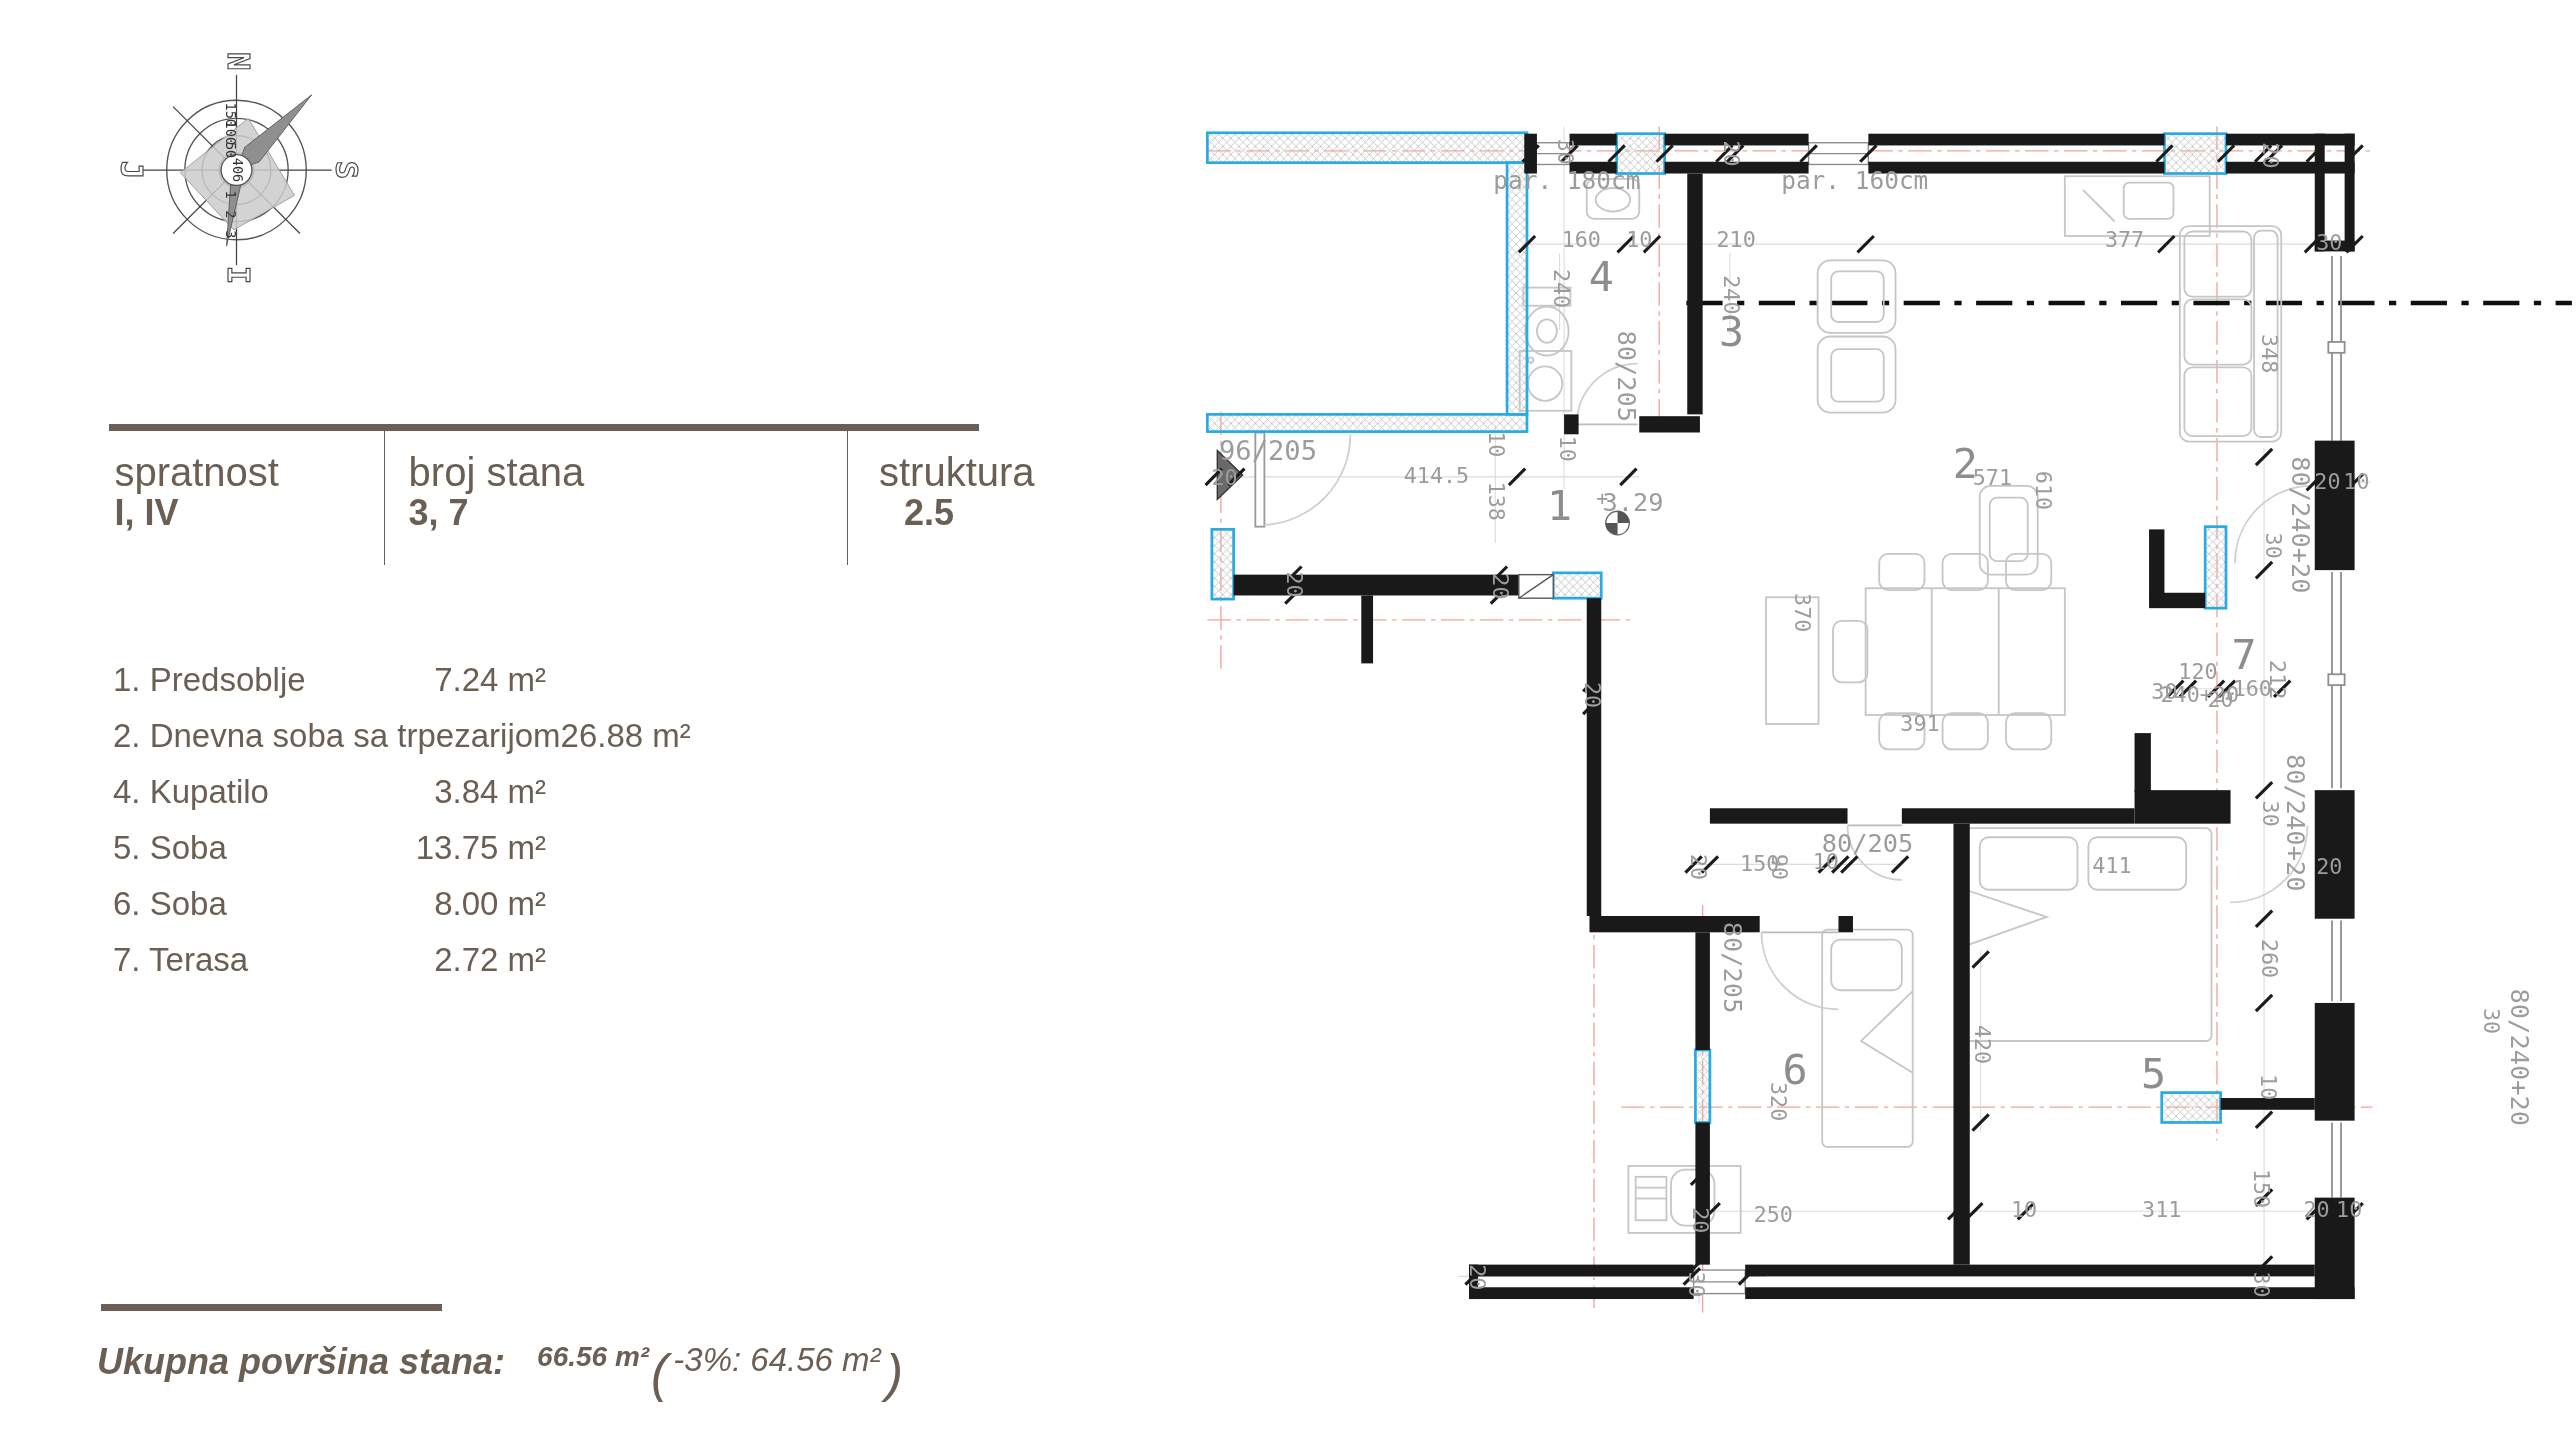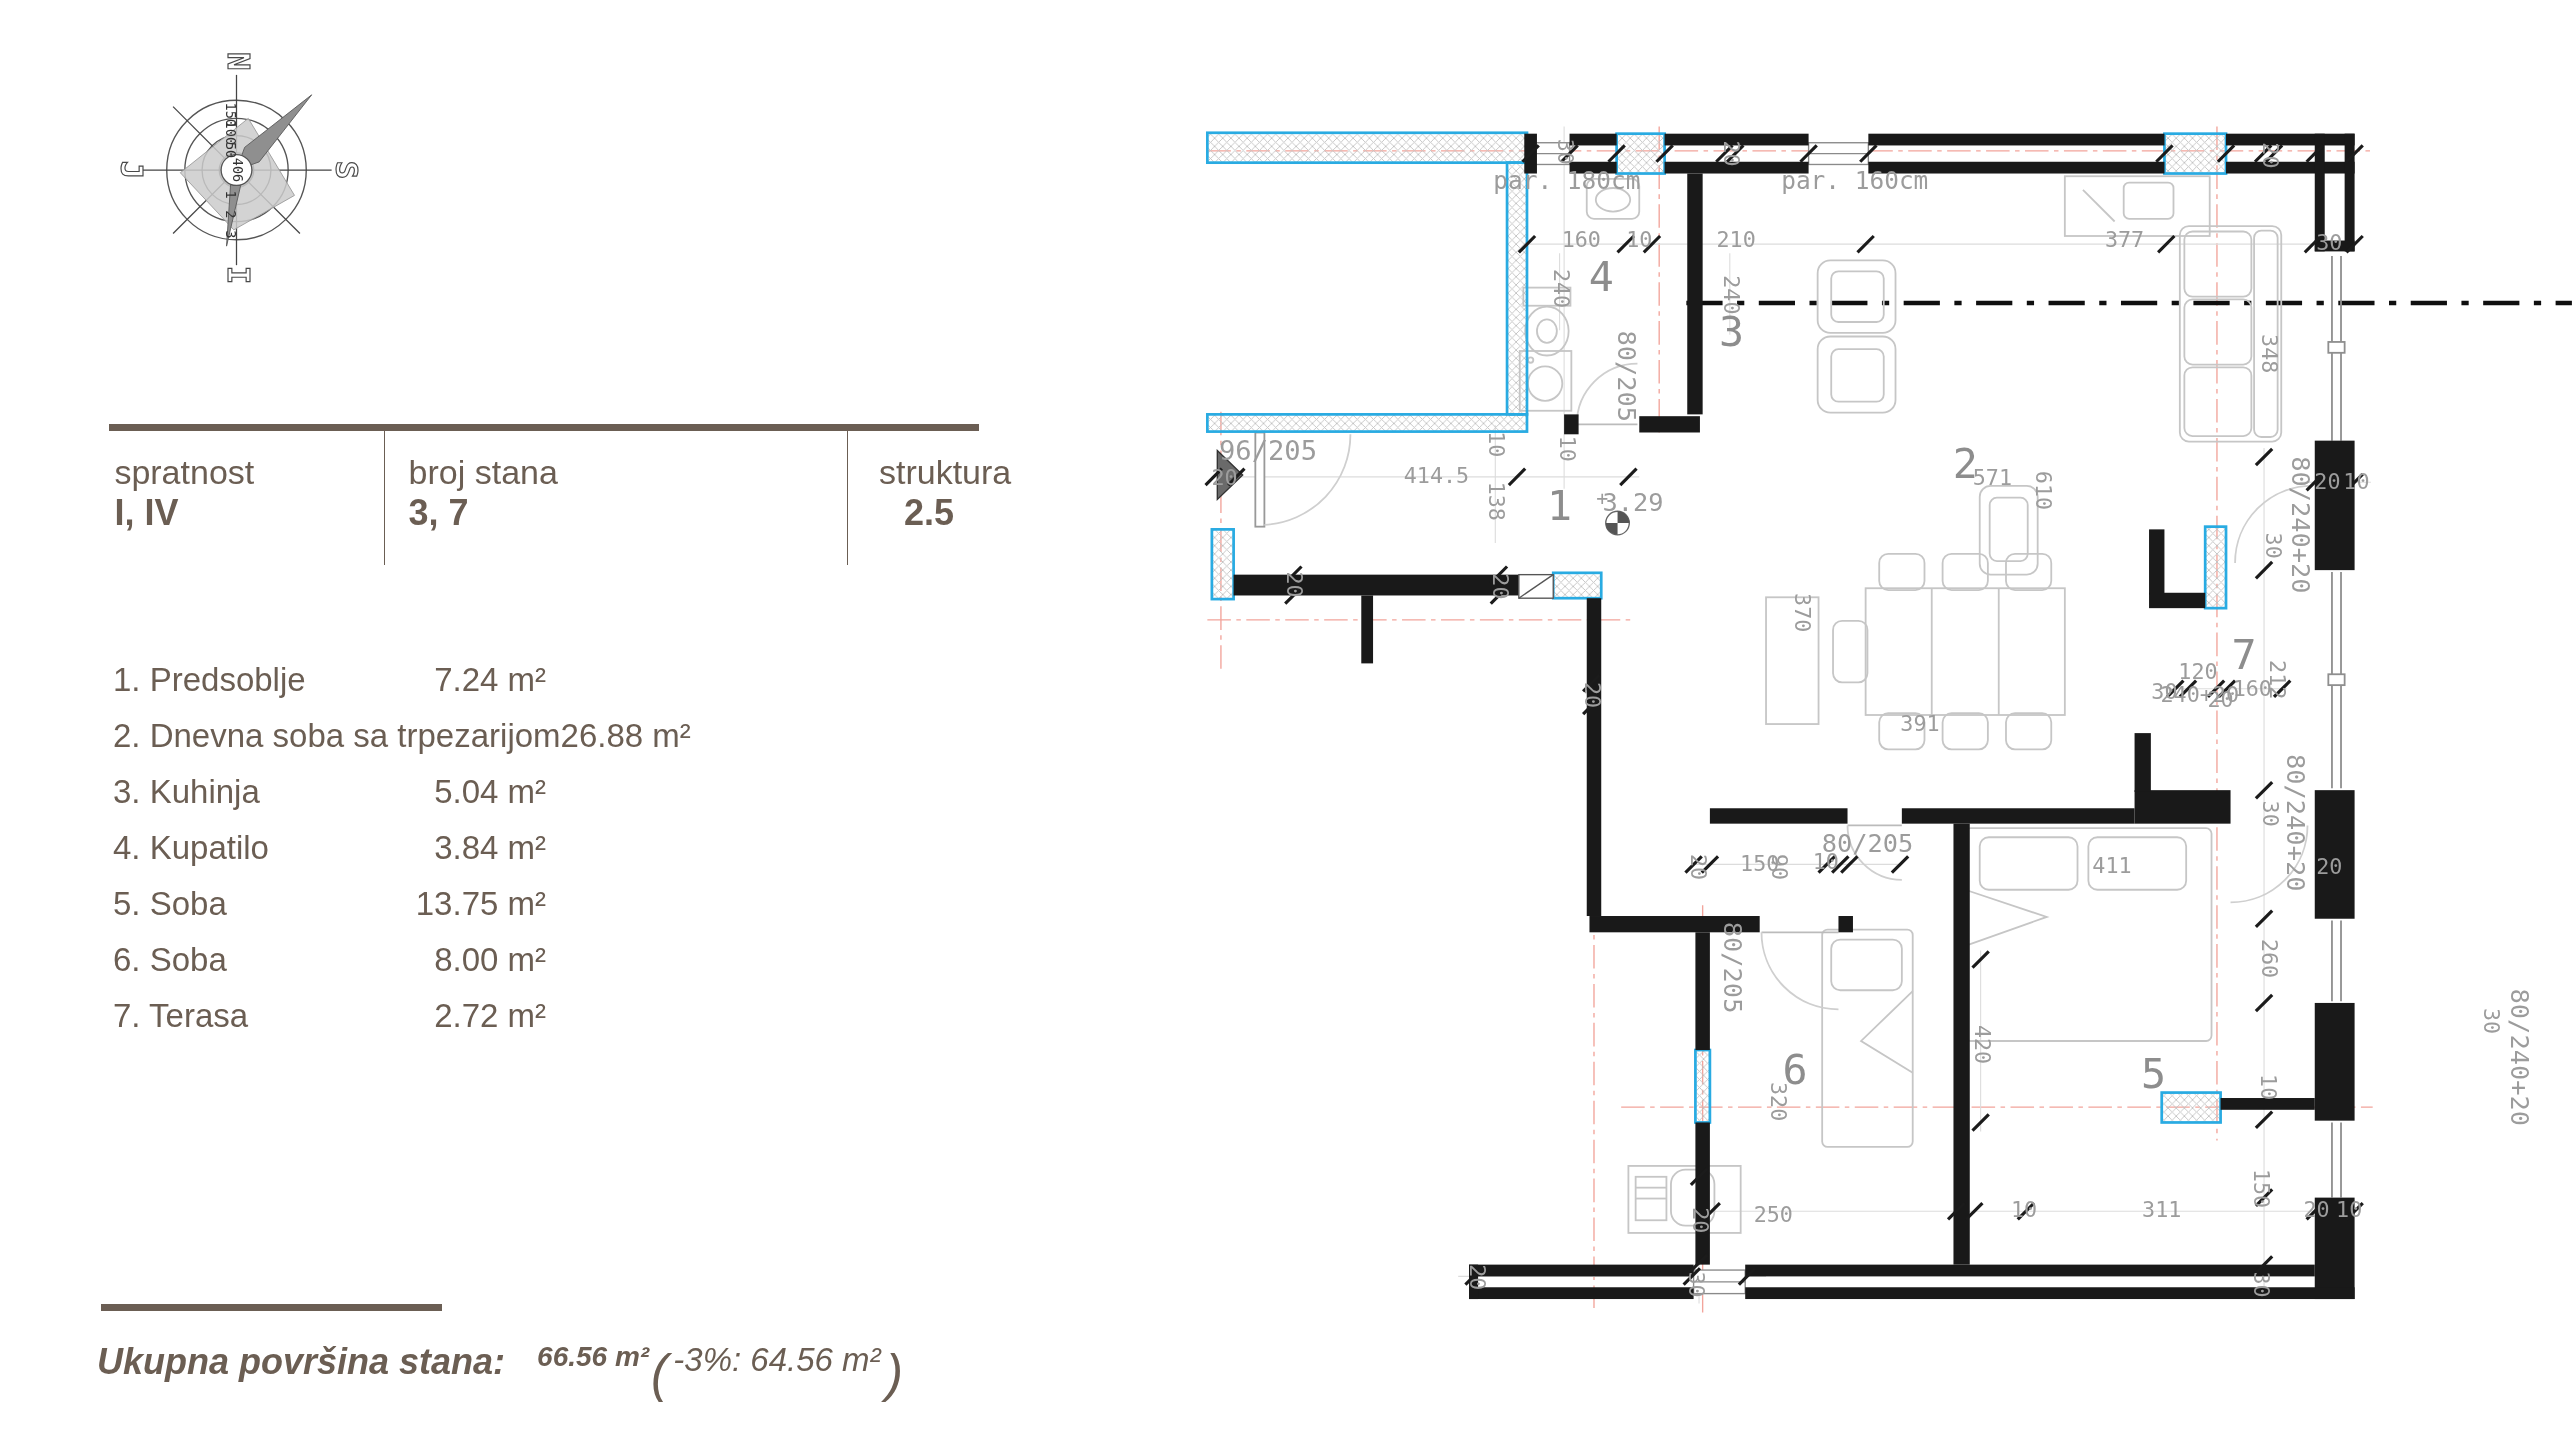--- a/index.html
+++ b/index.html
@@ -4,21 +4,21 @@
 <style>
   html,body{margin:0;padding:0;background:#fff;}
   body{width:2576px;height:1447px;position:relative;font-family:"Liberation Sans",sans-serif;color:#6b5e53;overflow:hidden;}
 
   
   .info-table{position:absolute;left:109px;top:424px;width:870px;border-top:7.2px solid #6b5e54;display:flex;}
   .info-col{padding:23.5px 0 31px 5.4px;}
   .info-col.c1{width:283px;}
   .info-col.c2{width:460px;border-left:1.8px solid #6b5e54;padding-left:23.5px;}
   .info-col.c3{width:100px;border-left:1.8px solid #6b5e54;padding-left:31px;text-align:center;}
-  .info-lbl{font-size:34px;line-height:34px;}
+  .info-lbl{font-size:40px;line-height:34px;}
   .info-val{font-size:36px;line-height:42px;font-weight:bold;margin-top:3.6px;}
 
   .rooms{position:absolute;left:113px;top:652px;width:433px;}
   .room-row{display:flex;justify-content:space-between;font-size:33px;line-height:56px;white-space:nowrap;}
 
   .total-rule{position:absolute;left:101px;top:1304px;width:341px;height:7.2px;background:#6b5e54;}
   .total-line{position:absolute;left:97px;top:1341px;display:flex;align-items:flex-start;white-space:nowrap;font-style:italic;}
   .t-label{font-size:36px;font-weight:bold;}
   .t-value{font-size:28px;font-weight:bold;margin-left:32px;}
   .t-paren{font-size:51px;font-weight:normal;margin:0 1.8px;position:relative;top:2.7px;}
@@ -83,24 +83,20 @@
     <div class="room-row">
       <span class="room-name">1. Predsoblje</span>
       <span class="room-area">7.24 m²</span>
     </div>
 
     <div class="room-row">
       <span class="room-name">2. Dnevna soba sa trpezarijom</span>
       <span class="room-area">26.88 m²</span>
     </div>
 
-    <div class="room-row">
-      <span class="room-name">3. Kuhinja</span>
-      <span class="room-area">5.04 m²</span>
-    </div>
 
     <div class="room-row">
       <span class="room-name">4. Kupatilo</span>
       <span class="room-area">3.84 m²</span>
     </div>
 
     <div class="room-row">
       <span class="room-name">5. Soba</span>
       <span class="room-area">13.75 m²</span>
     </div>

